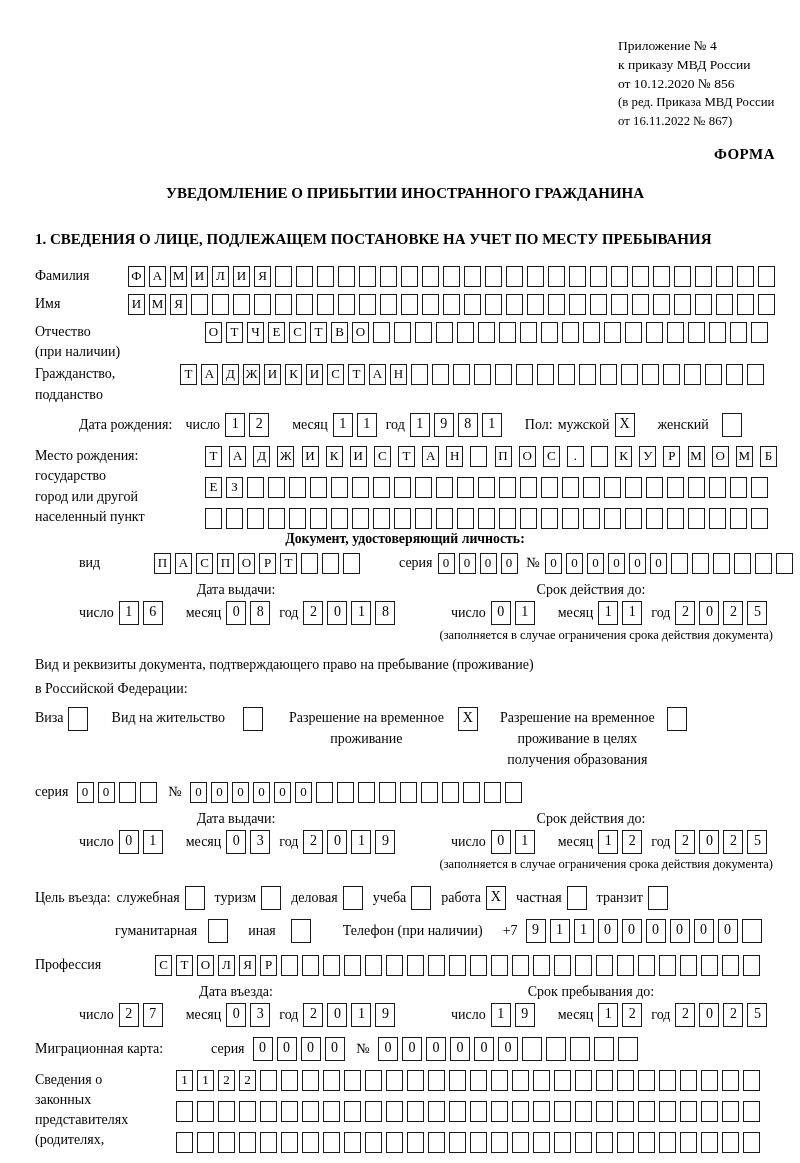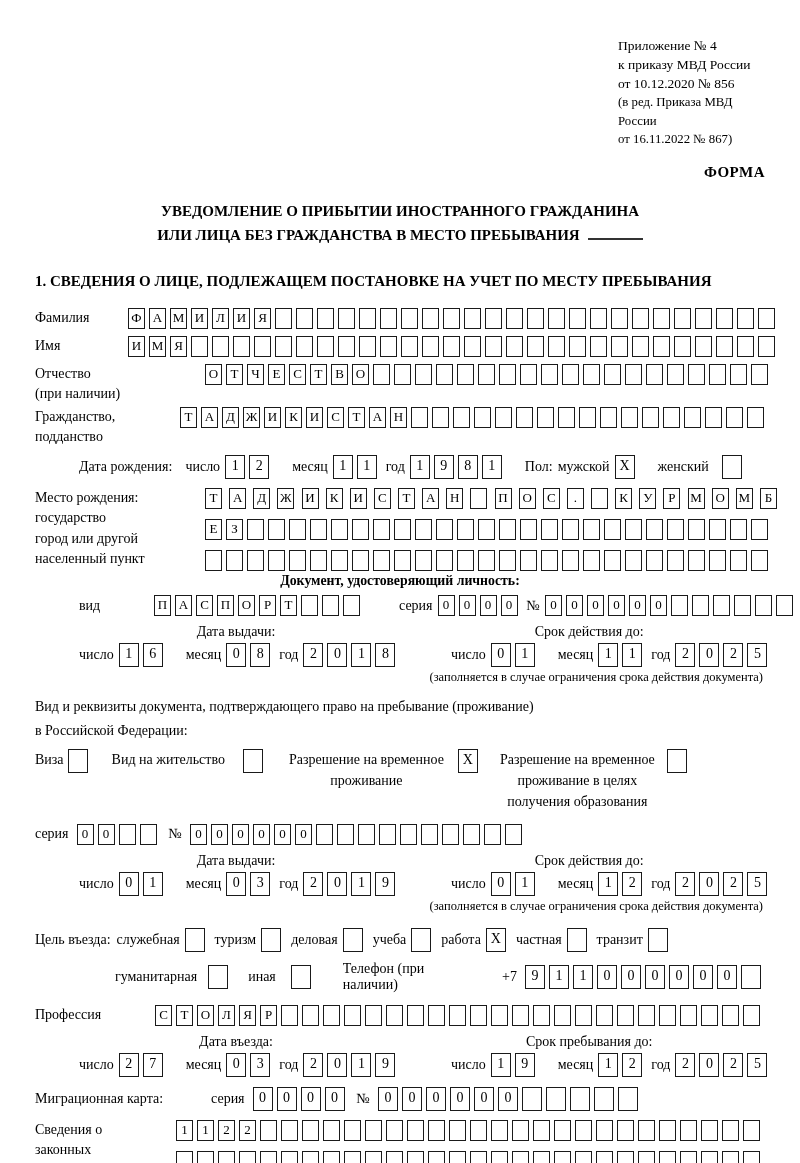--- a/index.html
+++ b/index.html
@@ -1,17 +1,17 @@
 <!DOCTYPE html>
 <html><head>
 <meta charset="utf-8">
 <style>
   html,body{margin:0;padding:0;background:#ffffff;}
   body{width:800px;height:1163px;color:#000;font-family:"Liberation Serif","DejaVu Serif",serif;font-size:14px;overflow:hidden;}
-  .page{box-sizing:border-box;width:800px;height:1076px;padding:36px 35px 0 35px;position:relative;background:#fff;}
+  .page{box-sizing:border-box;width:800px;height:1076px;padding:36px 25px 0 35px;position:relative;background:#fff;}
 
   
   .boxes{white-space:nowrap;display:inline-block;line-height:0;}
   .cell{display:inline-block;box-sizing:border-box;width:17px;height:21px;border:1.6px solid #1a1a1a;
         margin-right:4px;text-align:center;font-size:13px;line-height:17px;vertical-align:top;
         font-family:"Liberation Serif","DejaVu Serif",serif;}
   .big .cell{width:20px;height:24px;line-height:20px;font-size:14px;}
   .stretch{display:flex;width:572px;justify-content:space-between;}
   .stretch .cell{margin-right:0;}
 
@@ -70,21 +70,20 @@
     <div>к приказу МВД России</div>
     <div>от 10.12.2020 № 856</div>
     <div class="small">(в ред. Приказа МВД России</div>
     <div class="small">от 16.11.2022 № 867)</div>
   </div>
 
   <div class="forma">ФОРМА</div>
 
   <div class="title">
     <div>УВЕДОМЛЕНИЕ О ПРИБЫТИИ ИНОСТРАННОГО ГРАЖДАНИНА</div>
-    <div><span>ИЛИ ЛИЦА БЕЗ ГРАЖДАНСТВА В МЕСТО ПРЕБЫВАНИЯ</span><span class="blank-line"></span></div>
   </div>
 
   <div class="sec1">1. СВЕДЕНИЯ О ЛИЦЕ, ПОДЛЕЖАЩЕМ ПОСТАНОВКЕ НА УЧЕТ ПО МЕСТУ ПРЕБЫВАНИЯ</div>
 
   <div class="frow">
     <div class="flabel w93">Фамилия</div>
     <div class="boxes"><span class="cell">Ф</span><span class="cell">А</span><span class="cell">М</span><span class="cell">И</span><span class="cell">Л</span><span class="cell">И</span><span class="cell">Я</span><span class="cell"></span><span class="cell"></span><span class="cell"></span><span class="cell"></span><span class="cell"></span><span class="cell"></span><span class="cell"></span><span class="cell"></span><span class="cell"></span><span class="cell"></span><span class="cell"></span><span class="cell"></span><span class="cell"></span><span class="cell"></span><span class="cell"></span><span class="cell"></span><span class="cell"></span><span class="cell"></span><span class="cell"></span><span class="cell"></span><span class="cell"></span><span class="cell"></span><span class="cell"></span><span class="cell"></span></div>
   </div>
 
   <div class="frow">

